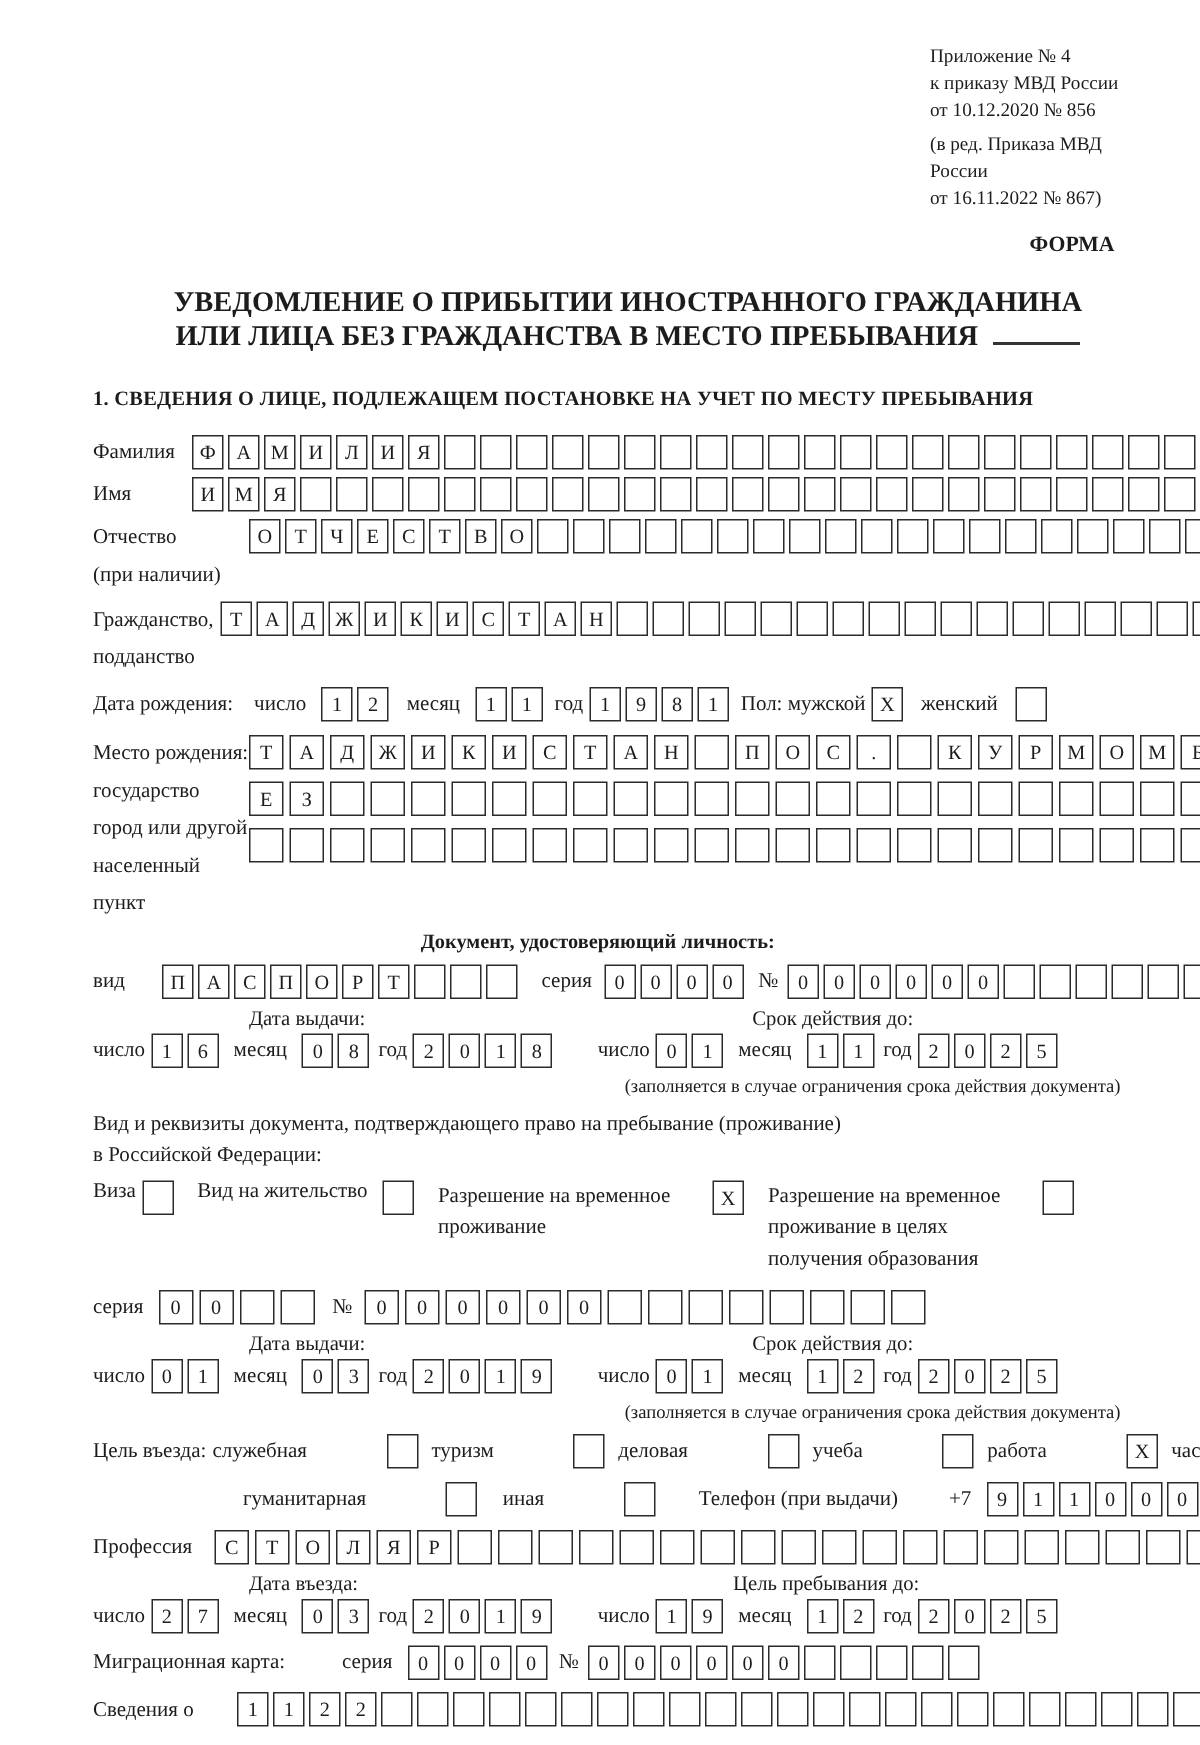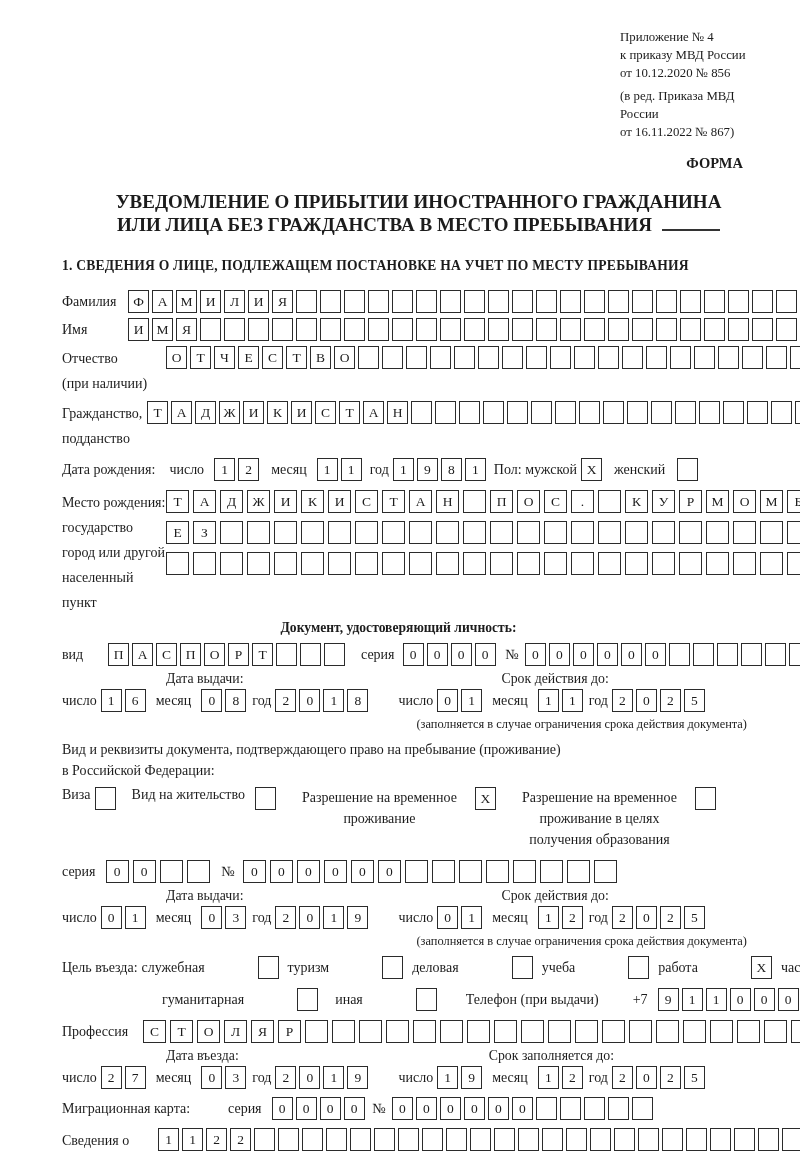--- a/index.html
+++ b/index.html
@@ -52,21 +52,21 @@
   
   .dates-heads{display:flex;font-size:13.8px;margin:3px 0 2px 0;}
   .dates-heads .h1{margin-left:104px;}
   .dates-heads .h2{margin-left:258px;}
   .dates-heads.entry .h2{margin-left:250px;}
   .dategroup{display:inline-flex;align-items:center;}
   .limited-note{font-size:12.4px;text-align:right;padding-right:28px;margin:1px 0 7px 0;}
   .intro{font-size:14px;margin-bottom:6px;line-height:21px;}
   
   .opts{display:flex;align-items:flex-start;margin:2px 0 10px 0;}
-  .optlbl{width:175px;text-align:center;line-height:21px;}
+  .optlbl{width:175px;text-align:left;line-height:21px;}
   
   .purpose{display:flex;align-items:center;margin-bottom:9px;}
   .purpose .lbl{margin-right:4px;}
   .purpose .pair{display:inline-flex;align-items:center;margin-right:9px;gap:48px;}
   .purpose .pair .boxes{margin-left:5px;}
 </style>
 </head>
 <body>
 
 <div class="page">
@@ -638,21 +638,21 @@
         <span class="box"></span>
         <span class="box"></span>
         <span class="box"></span>
         <span class="box"></span>
         <span class="box"></span>
       </span>
   </div>
 
   <div class="dates-heads entry">
     <span class="h1">Дата въезда:</span>
-    <span class="h2">Срок заполняется до:</span>
+    <span class="h2">Цель пребывания до:</span>
   </div>
 
   <div class="frow">
     <span class="dategroup">
       <span class="lbl">число</span>
       <span class="boxes ml4">
           <span class="box">2</span>
           <span class="box">7</span>
         </span>
       <span class="lbl ml10">месяц</span>

